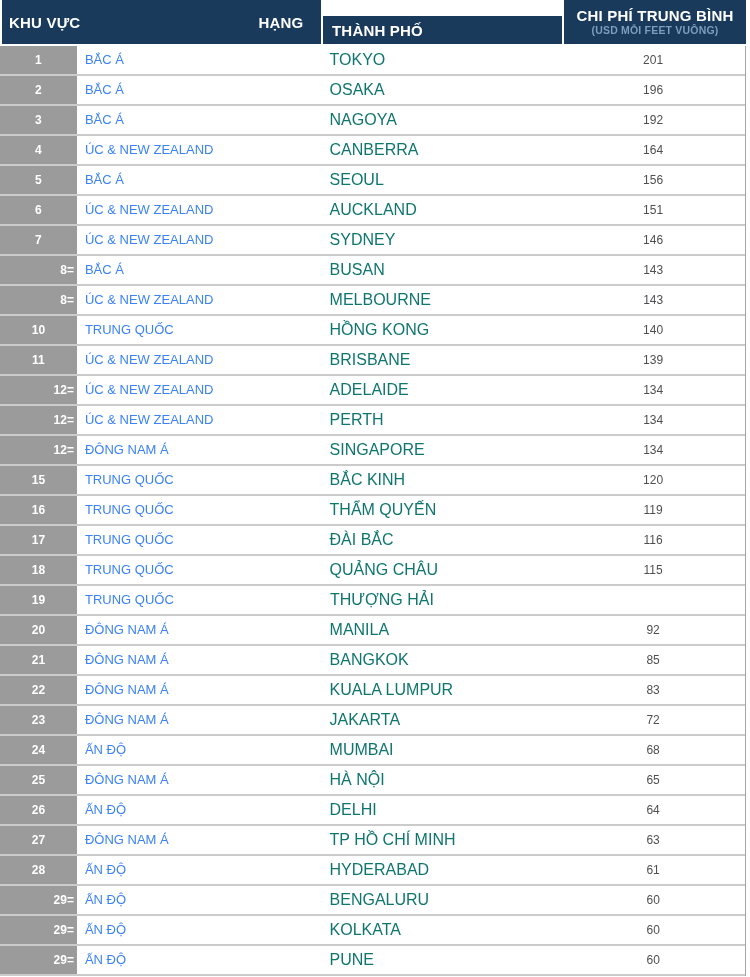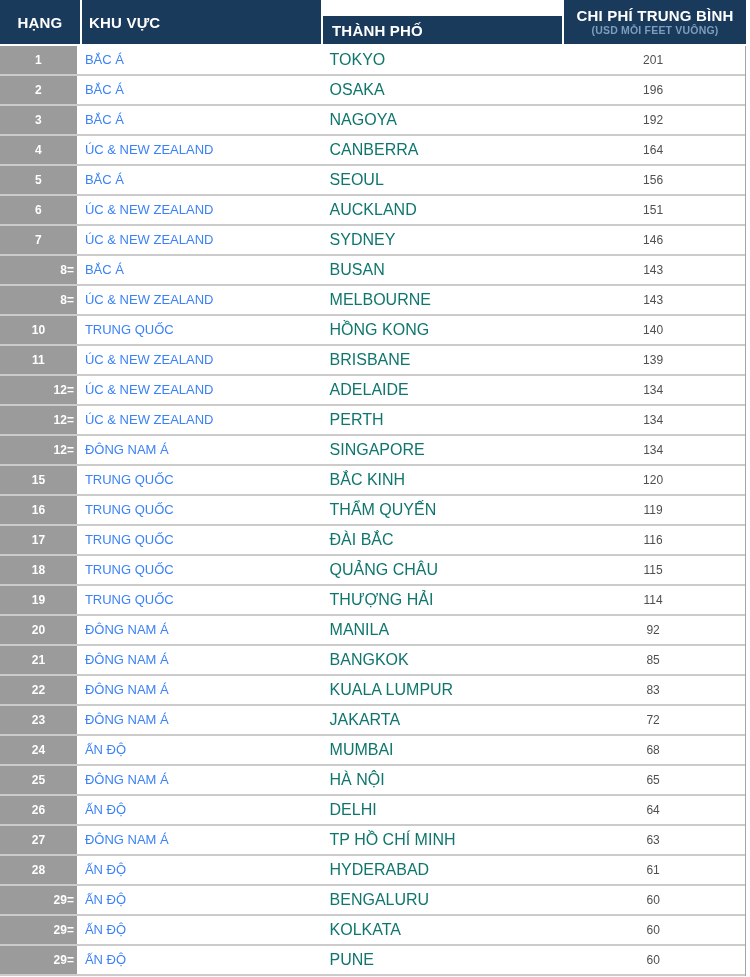--- a/index.html
+++ b/index.html
@@ -28,22 +28,22 @@
   .region-cell { width:241px; padding-left:4px; font-size:13px; color:#3b82f6; line-height:28px; white-space:nowrap; }
   .city-cell   { width:240px; padding-left:8px; font-size:16px; color:#0f766e; line-height:28px; white-space:nowrap; }
   .cost-cell   { width:184px; text-align:center; font-size:12px; color:#4F4F51; line-height:28px; }
 </style>
 </head>
 <body>
 
 <div class="page">
 
   <div class="header-row">
+    <div class="h-cell h-region">KHU VỰC</div>
     <div class="h-cell h-rank">HẠNG</div>
-    <div class="h-cell h-region">KHU VỰC</div>
     <div class="h-cell h-city">THÀNH PHỐ</div>
     <div class="h-cell h-cost">
       <div class="cost-title">CHI PHÍ TRUNG BÌNH</div>
       <div class="cost-sub">(USD MỖI FEET VUÔNG)</div>
     </div>
   </div>
 
   <div class="tbody">
   <div class="row">
     <div class="rank-cell">1</div>
@@ -187,21 +187,20 @@
     <div class="region-cell">TRUNG QUỐC</div>
     <div class="city-cell">QUẢNG CHÂU</div>
     <div class="cost-cell">115</div>
   </div>
 
   <div class="row">
     <div class="rank-cell">19</div>
     <div class="gap"></div>
     <div class="region-cell">TRUNG QUỐC</div>
     <div class="city-cell">THƯỢNG HẢI</div>
-    <div class="cost-cell">114</div>
   </div>
 
   <div class="row">
     <div class="rank-cell">20</div>
     <div class="gap"></div>
     <div class="region-cell">ĐÔNG NAM Á</div>
     <div class="city-cell">MANILA</div>
     <div class="cost-cell">92</div>
   </div>
 

